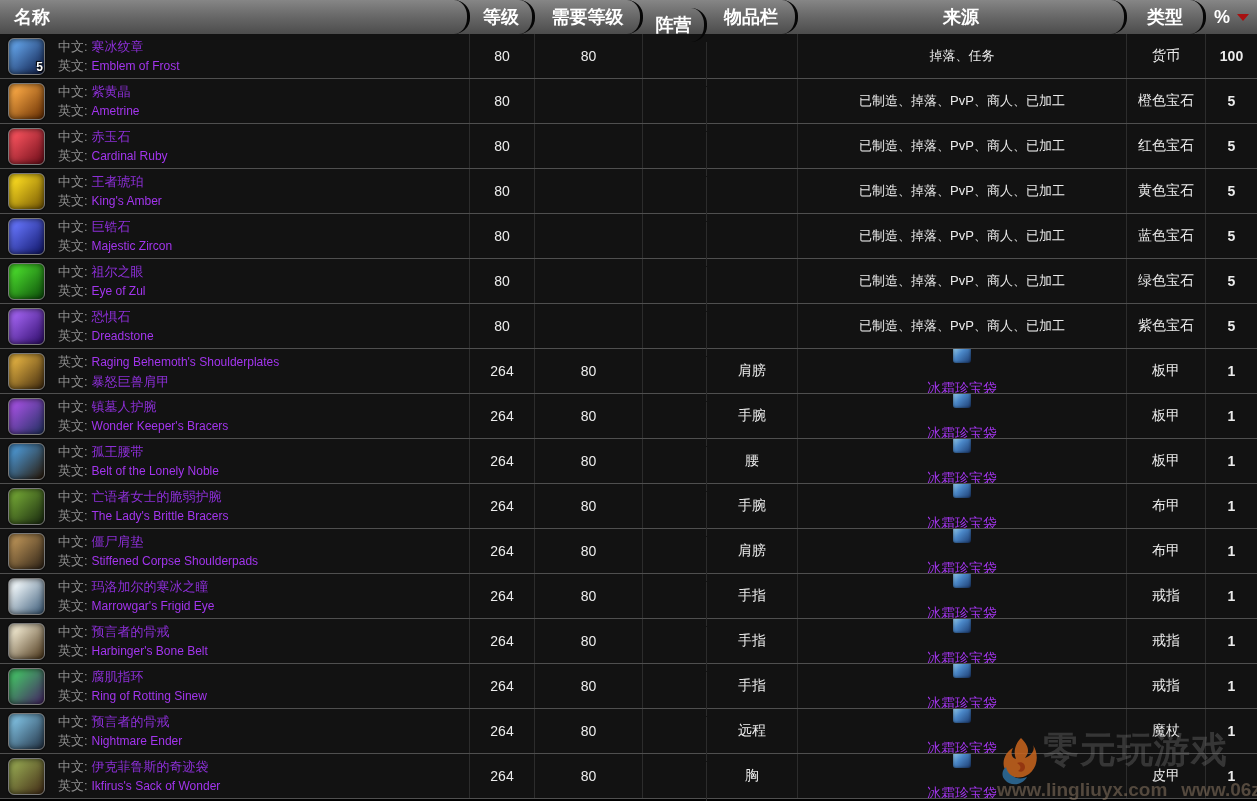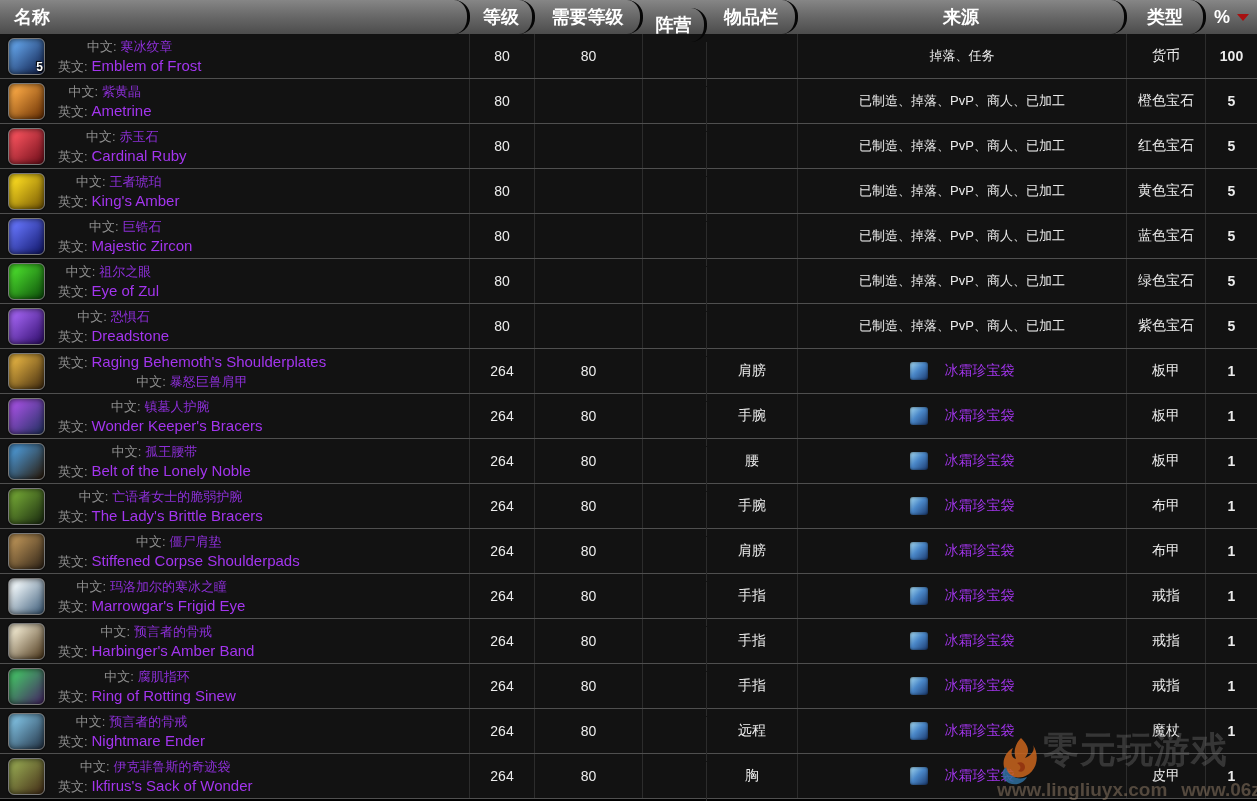--- a/index.html
+++ b/index.html
@@ -51,28 +51,28 @@
     width: 37px; height: 37px; border-radius: 6px; flex: 0 0 37px;
     border: 1px solid #787878;
     box-shadow: inset 0 0 6px rgba(0,0,0,.7), 0 0 2px #000;
     position: relative; cursor: pointer;
   }
   .badge {
     position: absolute; right: 1px; bottom: 0;
     color: #fff; font-size: 12px; font-weight: bold;
     text-shadow: 1px 1px 1px #000, -1px -1px 1px #000;
   }
-  .names { margin-left: 13px; line-height: 19px; text-align: center; }
+  .names { margin-left: 13px; line-height: 19px; }
   .lbl { color: #8e8e8e; font-size: 13px; }
   a.link { text-decoration: none; cursor: pointer; }
   .link-cn { color: #8d2fd8; font-size: 13px; }
-  .link-en { color: #a335ee; font-size: 15px; }
-
-  
-  .source-link { display: flex; align-items: center; gap: 17px; cursor: pointer; text-decoration: none; }
+  .link-en { color: #a335ee; font-size: 12px; }
+
+  
+  .source-link { display: flex; align-items: center; gap: 17px; cursor: pointer; text-decoration: none; flex-direction: column; }
   .bag-icon {
     width: 18px; height: 18px; border-radius: 3px; display: inline-block;
     background: linear-gradient(135deg,#a8dcf2 0%,#4a87c8 45%,#1b3a6e 100%);
     box-shadow: inset 0 0 3px rgba(0,0,0,.6);
   }
   .source-link-label { color: #a335ee; font-size: 14px; }
 
   
   .watermark { position: absolute; right: 0; bottom: 0; width: 260px; height: 120px; pointer-events: none; }
   .wm-logo { position: absolute; left: 2px; bottom: 12px; width: 40px; height: 52px; opacity: .9; }
@@ -371,21 +371,21 @@
       </a>
     </div>
     <div class="cell w7 c-type">戒指</div>
     <div class="cell w8 c-percent">1</div>
   </div>
       <div class="row">
     <div class="cell name-cell w1">
       <span class="item-icon" style="background: linear-gradient(135deg, rgb(230, 221, 196) 20%, rgb(83, 62, 34) 95%);"></span>
       <span class="names">
         <div><span class="lbl lbl-cn">中文:</span> <a class="link link-cn">预言者的骨戒</a></div>
-        <div><span class="lbl lbl-en">英文:</span> <a class="link link-en">Harbinger's Amber Band</a></div>
+        <div><span class="lbl lbl-en">英文:</span> <a class="link link-en">Harbinger's Bone Belt</a></div>
       </span>
     </div>
     <div class="cell w2 c-level">264</div>
     <div class="cell w3 c-req">80</div>
     <div class="cell w4 c-faction"></div>
     <div class="cell w5 c-slot">手指</div>
     <div class="cell w6 c-source">
 
       <a class="source-link">
         <span class="bag-icon"></span>

